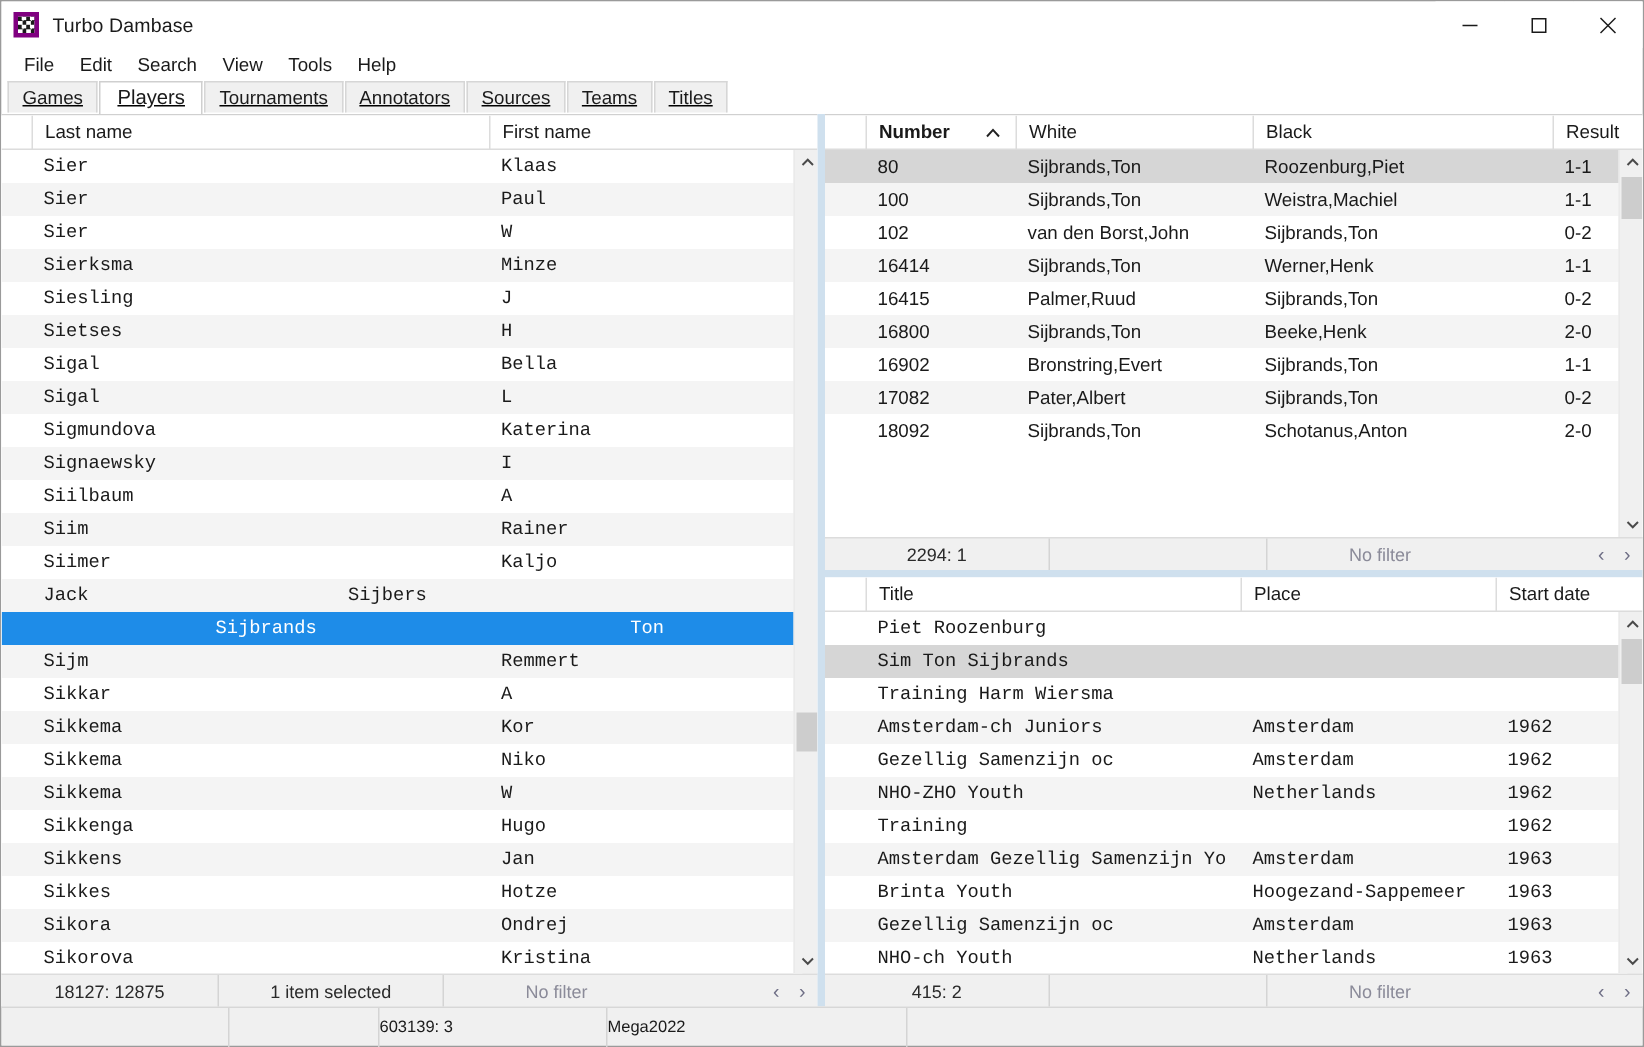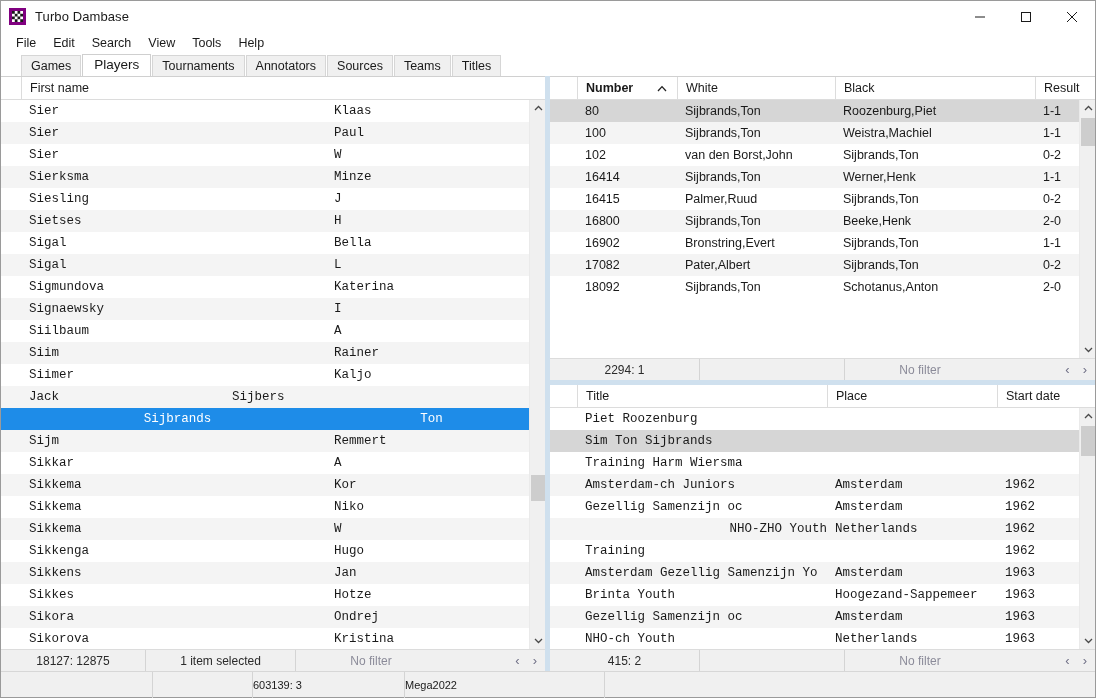--- a/index.html
+++ b/index.html
@@ -69,24 +69,25 @@
     color: #1a1a1a;
     padding: 2px 9px 2px 8px;
     line-height: 16px;
   }
 
   
   .tabstrip {
     height: 22px;
     background: #ffffff;
     display: flex;
-    align-items: flex-end;
-    padding-left: 20px;
+    align-items: flex-start;
+    padding-left: 4px;
     flex: 0 0 auto;
     position: relative;
+    text-decoration: underline;
   }
   .tab {
     font-size: 12.5px;
     color: #1a1a1a;
     height: 21px;
     line-height: 21px;
     padding: 0 9px;
     background: #f0f0f0;
     border: 1px solid #d6d6d6;
     border-bottom: none;
@@ -334,20 +335,21 @@
       <div class="tab">Teams</div>
       <div class="tab">Titles</div>
     </div>
 
   <div class="main">
 
     <div class="pane-left">
       <div class="grid mono">
         <div class="grid-head" id="players-head">
             <div class="hcell first" style="width: 20px;"></div>
+            <div class="hcell" style="width: 305px;">Last name</div>
             <div class="hcell" style="width: 203px;">First name</div>
           </div>
         <div class="grid-body">
           <div class="rows" id="players-rows">
               <div class="row">
                 <div class="cell" style="width: 20px;"></div>
                 <div class="cell" style="width: 305px;">Sier</div>
                 <div class="cell" style="width: 203px;">Klaas</div>
               </div>
               <div class="row alt">
@@ -641,21 +643,21 @@
                 <div class="cell" style="width: 88px;">1962</div>
               </div>
               <div class="row">
                 <div class="cell" style="width: 27px;"></div>
                 <div class="cell" style="width: 250px;">Gezellig Samenzijn oc</div>
                 <div class="cell" style="width: 170px;">Amsterdam</div>
                 <div class="cell" style="width: 88px;">1962</div>
               </div>
               <div class="row alt">
                 <div class="cell" style="width: 27px;"></div>
-                <div class="cell" style="width: 250px; text-align: right;">NHO-ZHO Youth</div>
+                <div class="cell" style="width: 250px;">NHO-ZHO Youth</div>
                 <div class="cell" style="width: 170px;">Netherlands</div>
                 <div class="cell" style="width: 88px;">1962</div>
               </div>
               <div class="row">
                 <div class="cell" style="width: 27px;"></div>
                 <div class="cell" style="width: 250px;">Training</div>
                 <div class="cell" style="width: 170px;"></div>
                 <div class="cell" style="width: 88px;">1962</div>
               </div>
               <div class="row alt">

